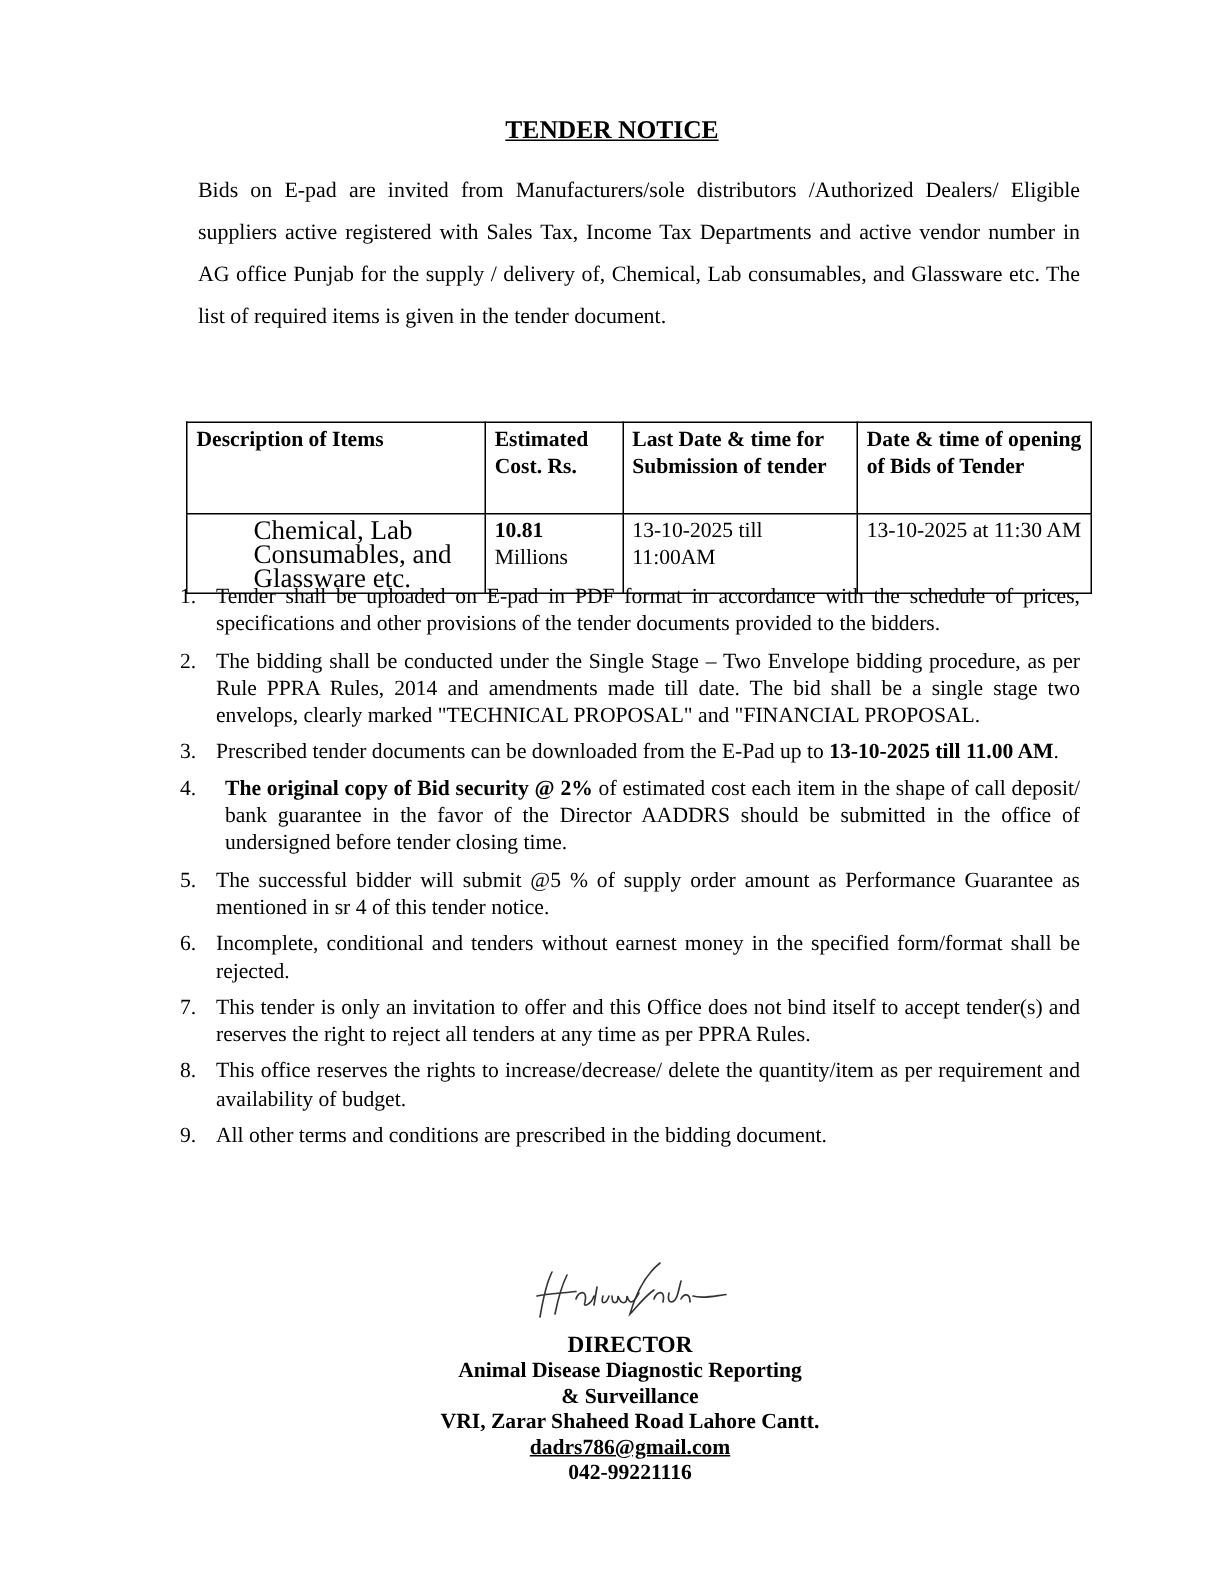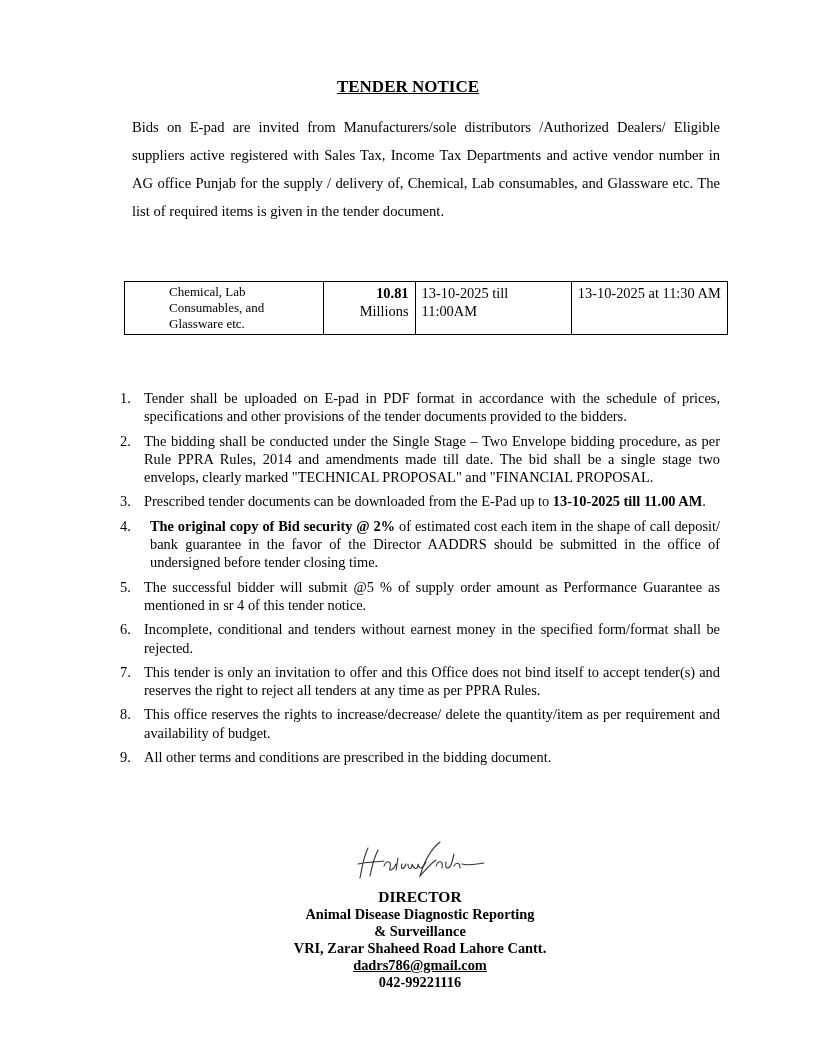--- a/index.html
+++ b/index.html
@@ -26,22 +26,22 @@
 
   table.items {
     position: absolute; top: 281px; left: 124px; width: 604px;
     border-collapse: collapse; font-size: 14.4px;
   }
   table.items td, table.items th {
     border: 1px solid #000; vertical-align: top; padding: 2px 6px;
     line-height: 18px; text-align: left;
   }
   table.items th { font-weight: bold; height: 56px; }
-  table.items td.desc { font-size: 13px; line-height: 16px; padding-left: 44px; }
-  table.items td.cost { text-align: right; }
+  table.items td.desc { font-size: 18px; line-height: 16px; padding-left: 44px; }
+  table.items td.cost { text-align: left; }
   table.items td.cost b { display: block; }
   .col1 { width: 182px; } .col2 { width: 84px; } .col3 { width: 143px; } .col4 { width: 143px; }
 
   ol.terms {
     position: absolute; top: 389px; left: 116px; width: 604px;
     margin: 0; padding: 0; list-style: none;
     font-size: 14.4px; line-height: 18.3px;
   }
   ol.terms li {
     position: relative; padding-left: 28px; margin-bottom: 6px;
@@ -71,20 +71,26 @@
 
 
   <table class="items">
     <colgroup>
         <col class="col1">
         <col class="col2">
         <col class="col3">
         <col class="col4">
       </colgroup>
     <tbody>
+        <tr>
+      <th>Description of Items</th>
+      <th>Estimated Cost. Rs.</th>
+      <th>Last Date &amp; time for Submission of tender</th>
+      <th>Date &amp; time of opening of Bids of Tender</th>
+    </tr>
     <tr>
       <td class="desc">Chemical, Lab Consumables, and Glassware etc.</td>
       <td class="cost">
         <b>10.81</b>
         <span>Millions</span>
       </td>
       <td>13-10-2025 till 11:00AM</td>
       <td>13-10-2025 at 11:30 AM</td>
     </tr>
   </tbody>

